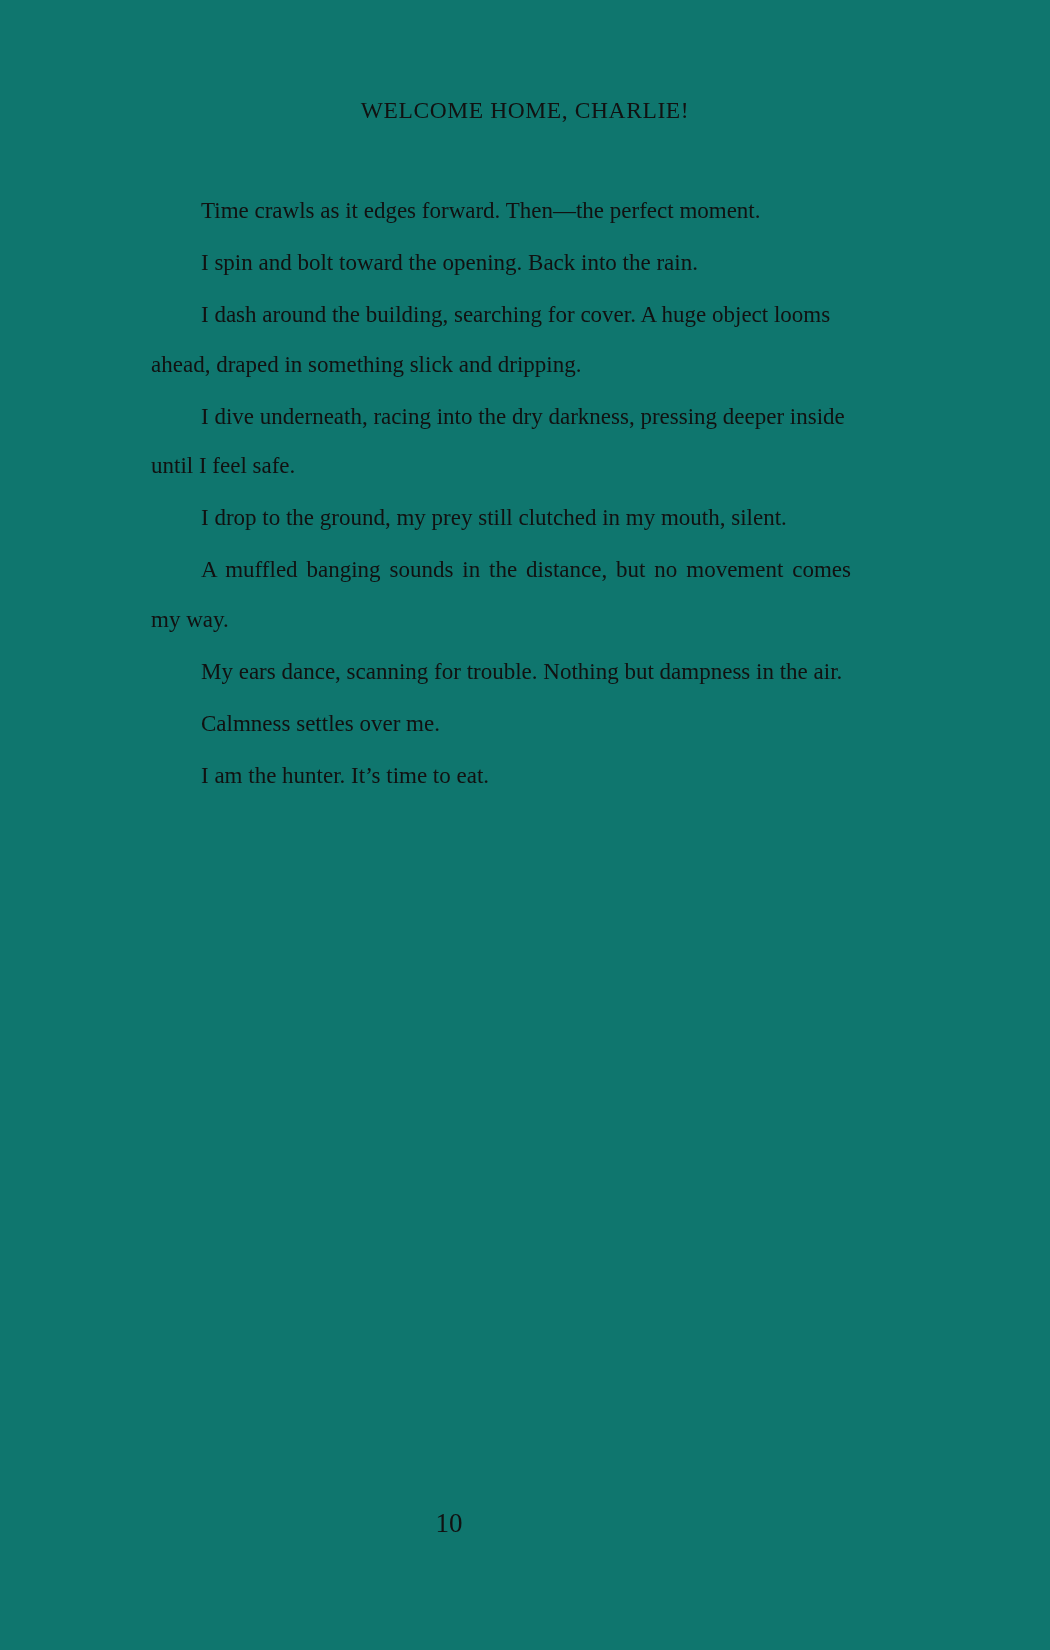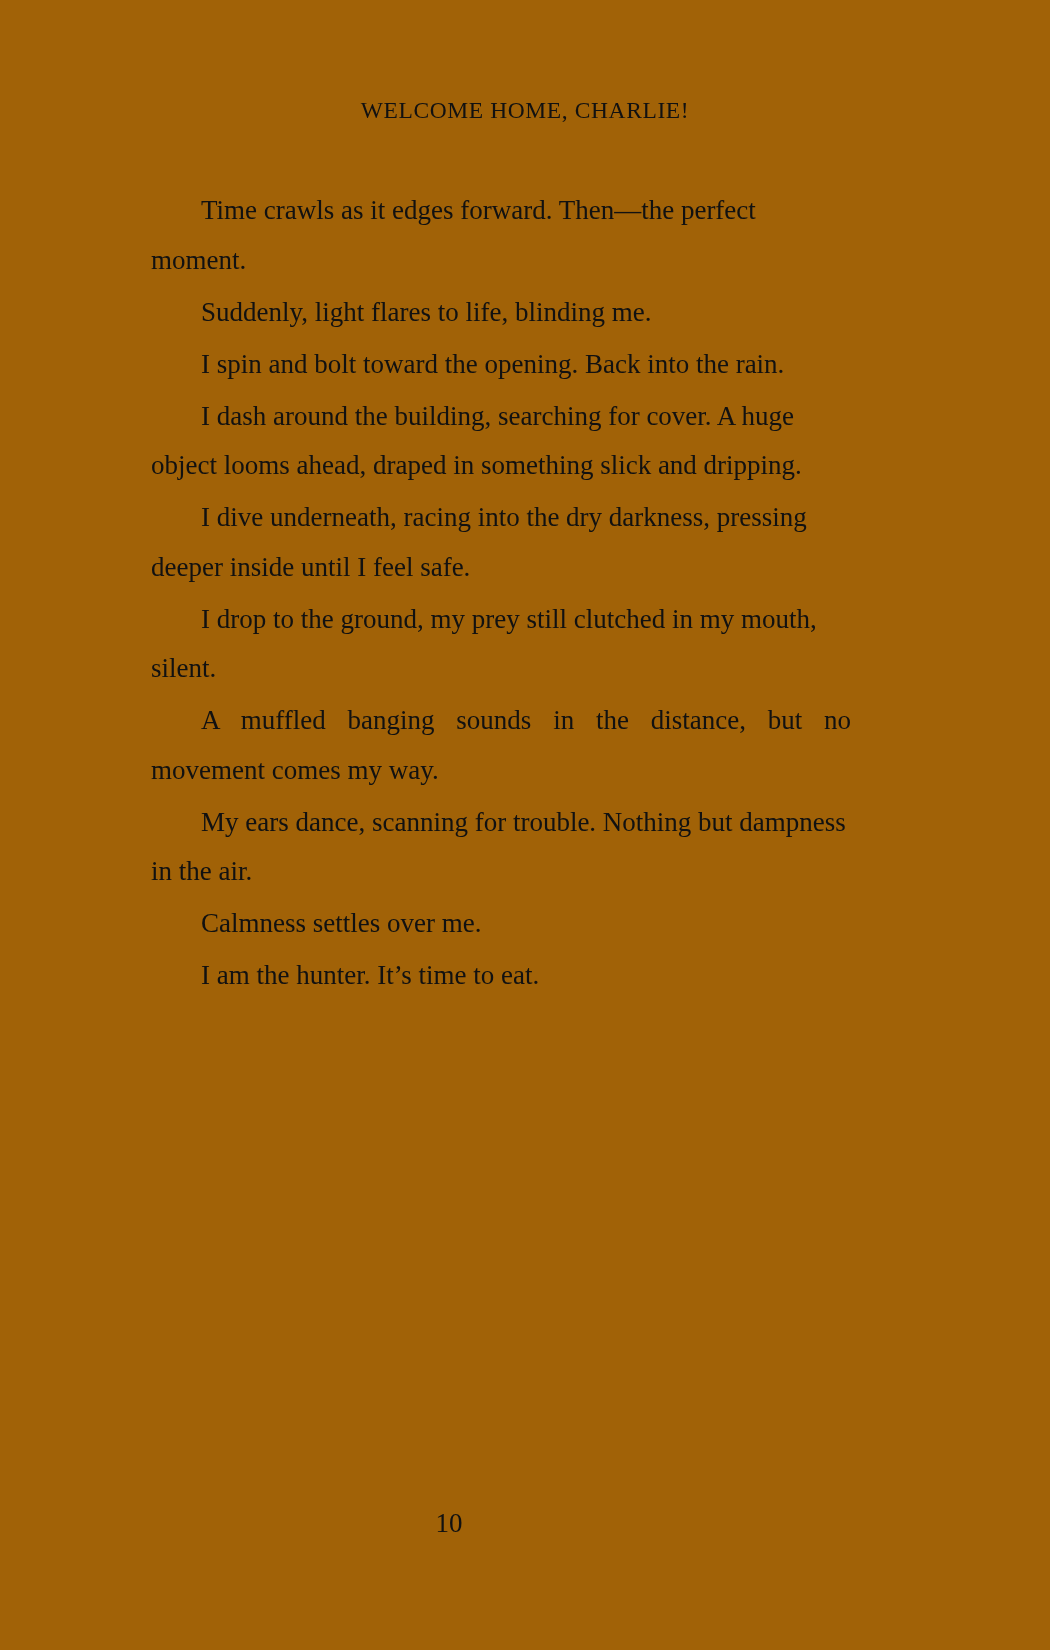--- a/index.html
+++ b/index.html
@@ -16,21 +16,21 @@
     color: #0d0d0d;
     overflow: hidden;
   }
 
   .page {
     position: absolute;
     left: 0;
     top: 0;
     width: 1050px;
     height: 1650px;
-    background: #a16207;
+    background: #0f766e;
   }
 
   
   .running-head {
     position: absolute;
     left: 0;
     top: 96px;
     width: 1050px;
     text-align: center;
     font-size: 23.5px;
@@ -44,21 +44,21 @@
   
   .text-block {
     position: absolute;
     left: 151px;
     top: 186px;
     width: 700px;
   }
 
   p.para {
     margin: 0 0 0 0;
-    font-size: 27px;
+    font-size: 23px;
     line-height: 49.5px;
     text-indent: 50px;
     text-align: left;
     color: #111111;
     -webkit-font-smoothing: antialiased;
   }
 
   p.para.justified {
     text-align: justify;
     text-justify: inter-word;
@@ -83,21 +83,20 @@
 </style>
 </head>
 <body>
 
 <div class="page">
 
   <div class="running-head">WELCOME HOME, CHARLIE!</div>
 
   <div class="text-block">
     <p class="para">Time crawls as it edges forward. Then—the perfect moment.</p>
-    <p class="para">Suddenly, light flares to life, blinding me.</p>
     <p class="para">I spin and bolt toward the opening. Back into the rain.</p>
     <p class="para">I dash around the building, searching for cover. A huge object looms ahead, draped in something slick and dripping.</p>
     <p class="para">I dive underneath, racing into the dry darkness, pressing deeper inside until I feel safe.</p>
     <p class="para">I drop to the ground, my prey still clutched in my mouth, silent.</p>
     <p class="para justified">A muffled banging sounds in the distance, but no movement comes my way.</p>
     <p class="para">My ears dance, scanning for trouble. Nothing but dampness in the air.</p>
     <p class="para">Calmness settles over me.</p>
     <p class="para">I am the hunter. It’s time to eat.</p>
   </div>
 

